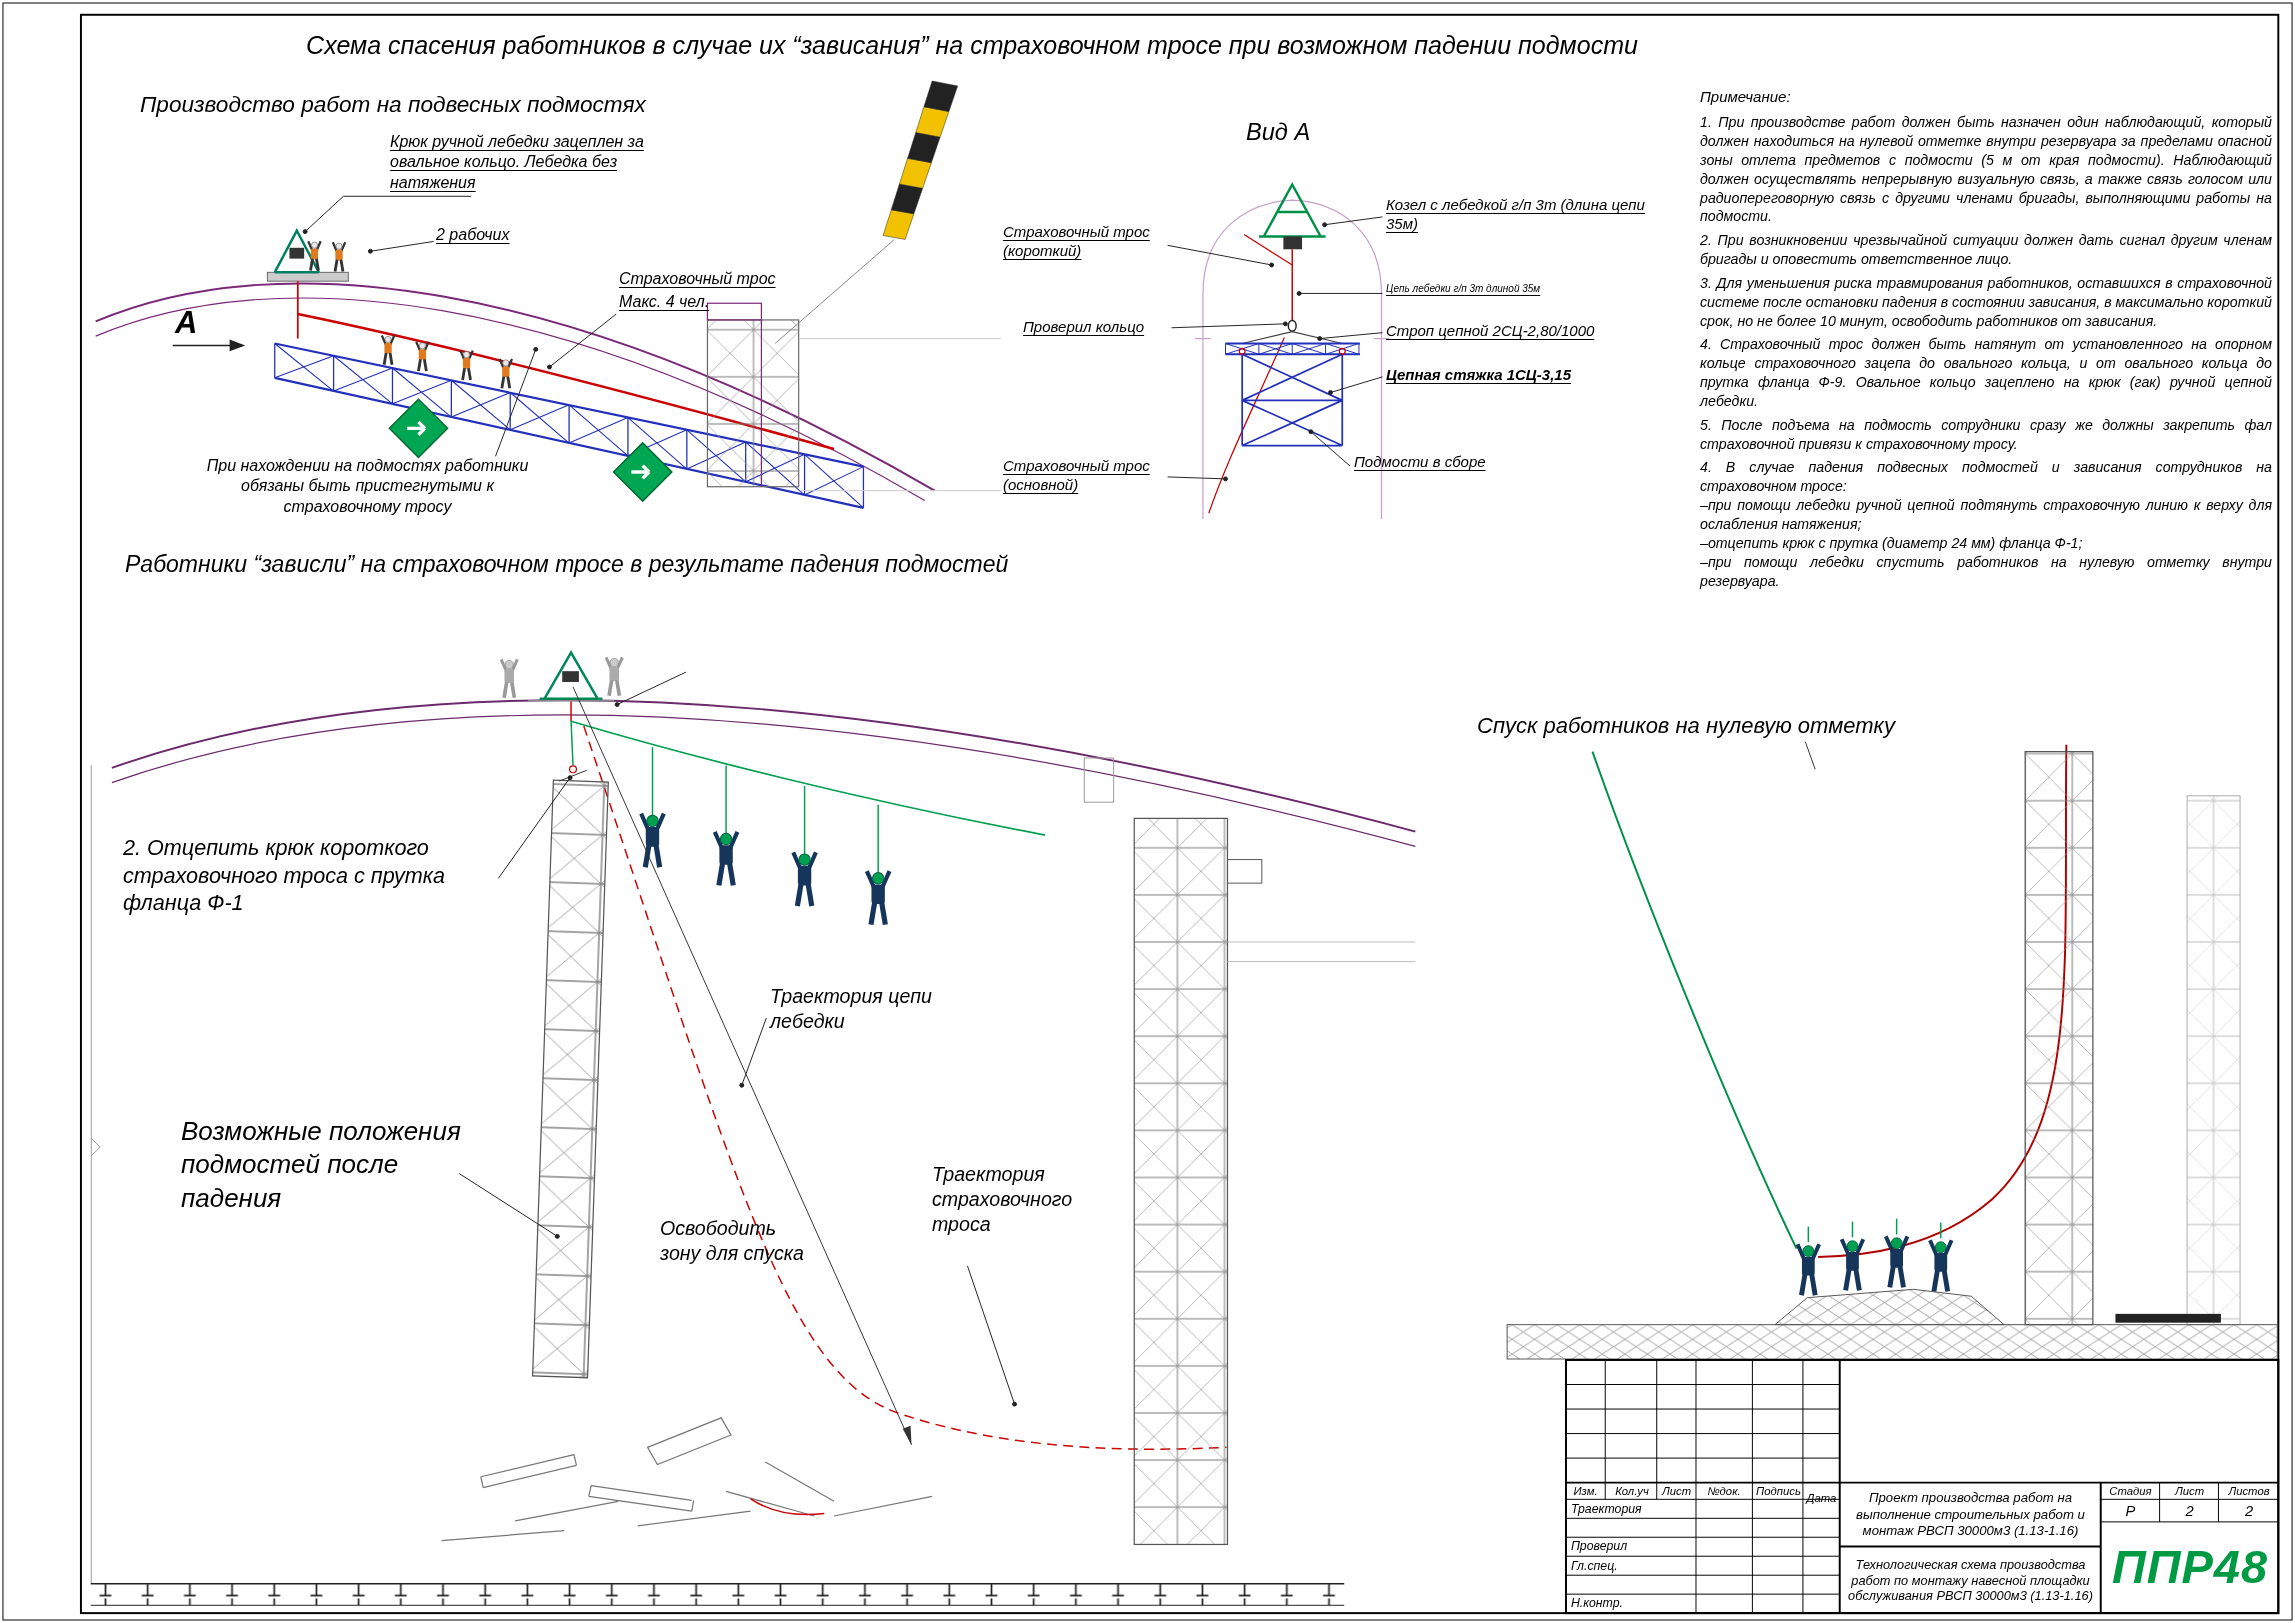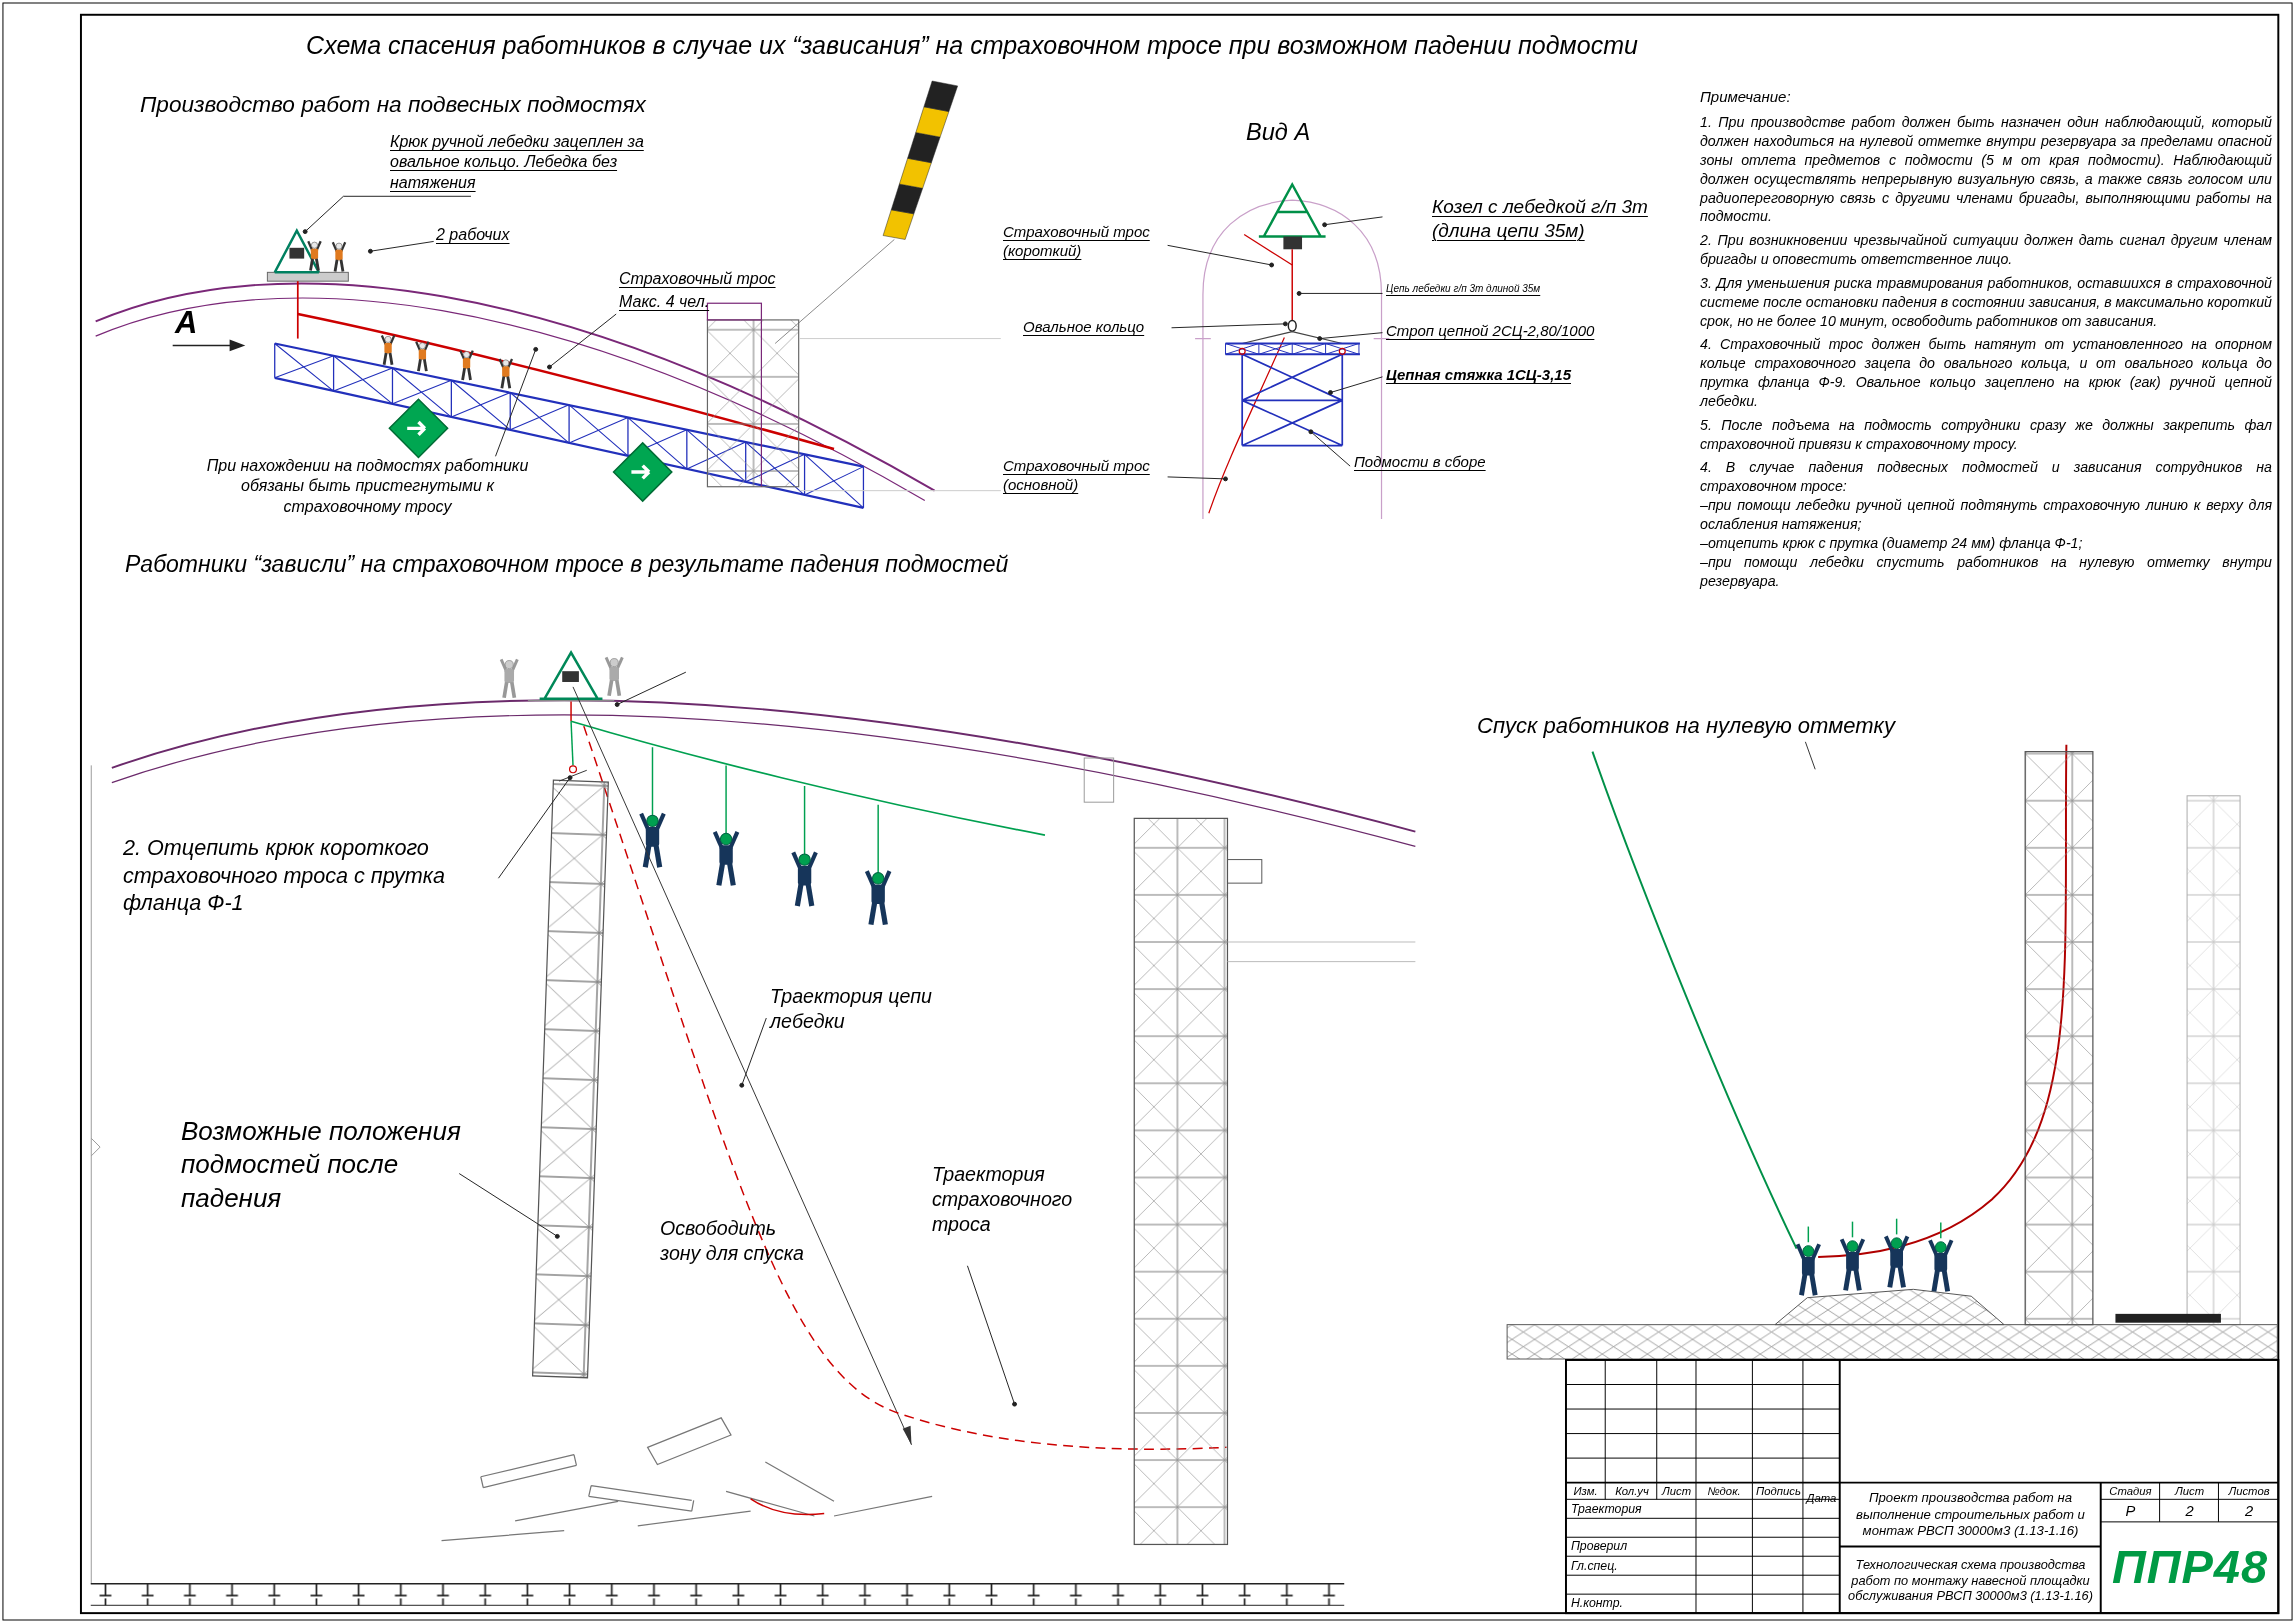--- a/index.html
+++ b/index.html
@@ -297,23 +297,23 @@
 <div class="lbl" style="left:140px;top:91px;font-size:22.6px;">Производство работ на подвесных подмостях</div>
 <div class="lbl u" style="left:390px;top:132px;width:294px;font-size:16px;">Крюк ручной лебедки зацеплен за овальное кольцо. Лебедка без натяжения</div>
 <div class="lbl u" style="left:436px;top:225px;font-size:16px;">2 рабочих</div>
 <div class="lbl u" style="left:619px;top:269px;font-size:16px;">Страховочный трос</div>
 <div class="lbl u" style="left:619px;top:292px;font-size:16px;">Макс. 4 чел.</div>
 <div class="lbl" style="left:175px;top:303px;font-size:31px;font-weight:bold;">А</div>
 <div class="lbl ctr" style="left:196px;top:456px;width:343px;font-size:16px;">При нахождении на подмостях работники обязаны быть пристегнутыми к страховочному тросу</div>
 
 <div class="lbl" style="left:1246px;top:117px;font-size:23.6px;">Вид А</div>
 <div class="lbl u" style="left:1003px;top:222px;width:167px;font-size:15px;">Страховочный трос (короткий)</div>
-<div class="lbl u" style="left:1023px;top:317px;font-size:15px;">Овальное кольцо</div>
+<div class="lbl u" style="left:1023px;top:317px;font-size:15px;">Проверил кольцо</div>
 <div class="lbl u" style="left:1003px;top:456px;width:167px;font-size:15px;">Страховочный трос (основной)</div>
-<div class="lbl u" style="left:1432px;top:195px;width:280px;font-size:19px;">Козел с лебедкой г/п 3т (длина цепи 35м)</div>
+<div class="lbl u" style="left:1386px;top:195px;width:280px;font-size:15px;">Козел с лебедкой г/п 3т (длина цепи 35м)</div>
 <div class="lbl u" style="left:1386px;top:283px;width:304px;font-size:10px;">Цепь лебедки г/п 3т длиной 35м</div>
 <div class="lbl u" style="left:1386px;top:321px;font-size:15px;">Строп цепной 2СЦ-2,80/1000</div>
 <div class="lbl u" style="left:1386px;top:365px;font-size:15px;font-weight:bold;">Цепная стяжка 1СЦ-3,15</div>
 <div class="lbl u" style="left:1354px;top:452px;font-size:15px;">Подмости в сборе</div>
 
 <div style="position:absolute;left:1700px;top:87px;width:572px;">
   <div class="lbl" style="position:static;font-size:15px;margin-bottom:6.9px;">Примечание:</div>
   <div class="note-item">1. При производстве работ должен быть назначен один наблюдающий, который должен находиться на нулевой отметке внутри резервуара за пределами опасной зоны отлета предметов с подмости (5 м от края подмости). Наблюдающий должен осуществлять непрерывную визуальную связь, а также связь голосом или радиопереговорную связь с другими членами бригады, выполняющими работы на подмости.</div>
   <div class="note-item">2. При возникновении чрезвычайной ситуации должен дать сигнал другим членам бригады и оповестить ответственное лицо.</div>
   <div class="note-item">3. Для уменьшения риска травмирования работников, оставшихся в страховочной системе после остановки падения в состоянии зависания, в максимально короткий срок, но не более 10 минут, освободить работников от зависания.</div>

